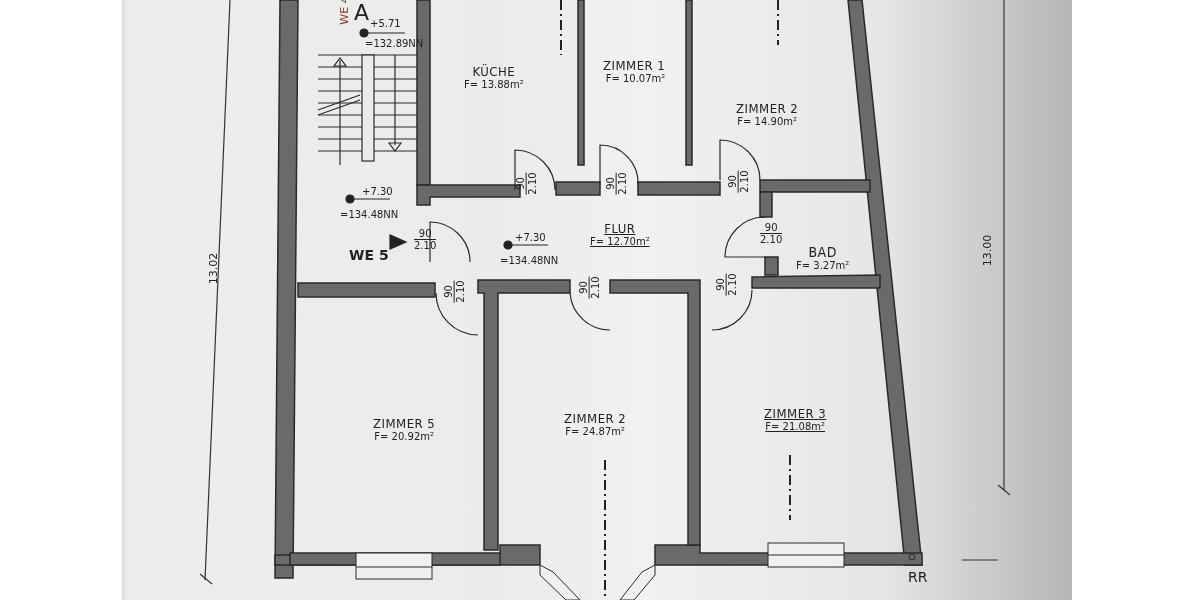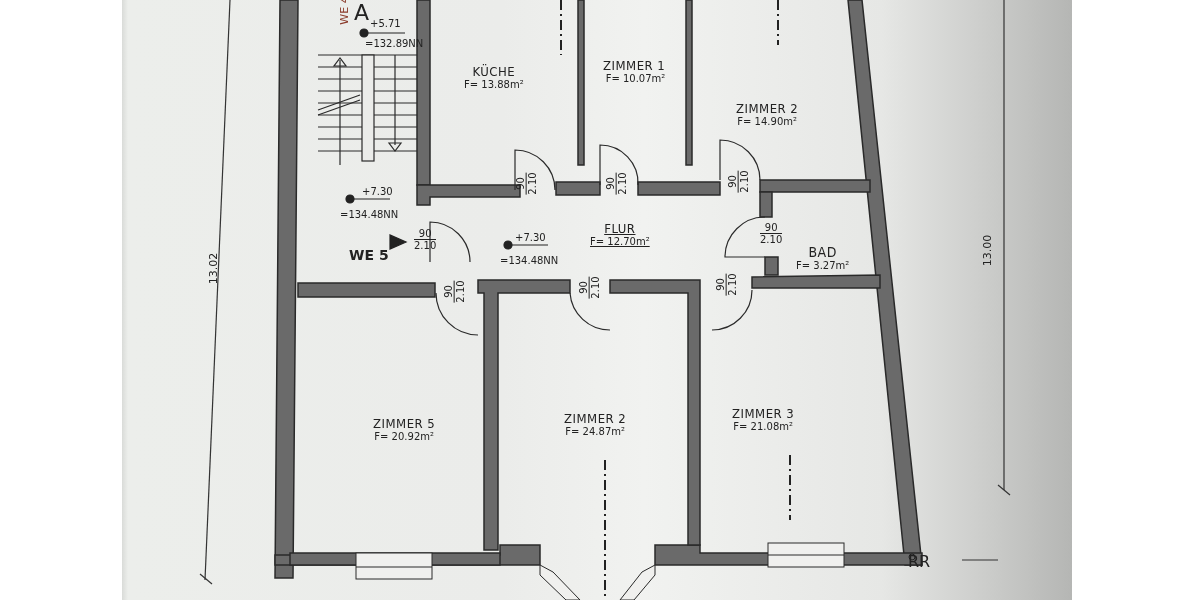--- a/index.html
+++ b/index.html
@@ -152,21 +152,21 @@
   <div class="room-area">F= 3.27m²</div>
 </div>
 <div class="lbl" style="left:365px;top:416px;margin-left:8px;">
   <div class="room-name">ZIMMER 5</div>
   <div class="room-area">F= 20.92m²</div>
 </div>
 <div class="lbl" style="left:564px;top:411px;">
   <div class="room-name">ZIMMER 2</div>
   <div class="room-area">F= 24.87m²</div>
 </div>
-<div class="lbl" style="left:732px;top:406px;">
+<div class="lbl" style="left:764px;top:406px;text-decoration:underline;">
   <div class="room-name">ZIMMER 3</div>
   <div class="room-area">F= 21.08m²</div>
 </div>
 
 <div class="lbl elev" style="left:515px;top:232px;">+7.30</div>
 <div class="lbl elev" style="left:500px;top:255px;">=134.48NN</div>
 
 <div class="door rot" style="left:515px;top:172px;">
   <div class="top">90</div>
     <div>2.10</div>
@@ -191,13 +191,13 @@
   <div class="top">90</div>
     <div>2.10</div>
 </div>
 <div class="door rot" style="left:715px;top:273px;">
   <div class="top">90</div>
     <div>2.10</div>
 </div>
 
 <div class="dim rot" style="left:198px;top:262px;">13.02</div>
 <div class="dim rot" style="left:972px;top:244px;">13.00</div>
-<div class="lbl" style="left:908px;top:552px;font-size:16px;">RR</div>
+<div class="lbl" style="left:908px;top:569px;font-size:14px;">RR</div>
 
 </body></html>

